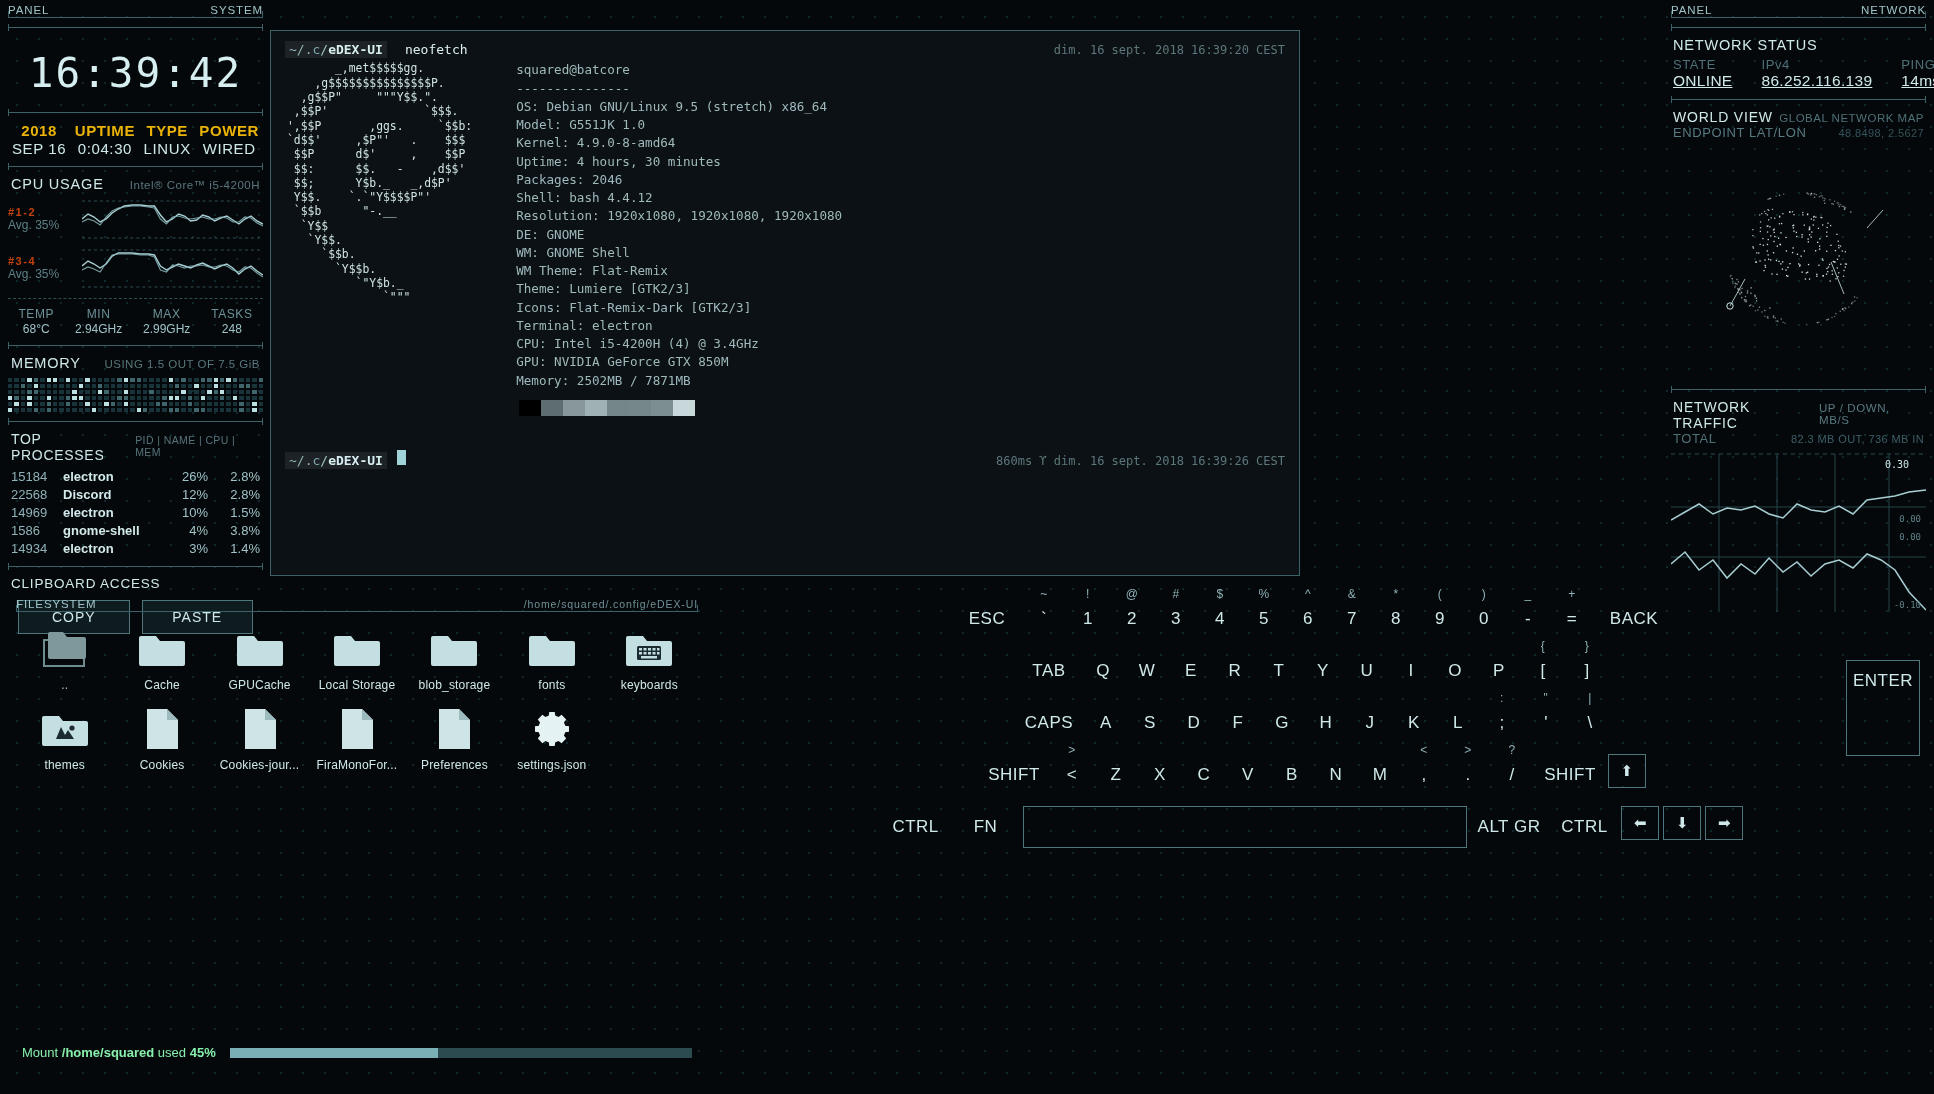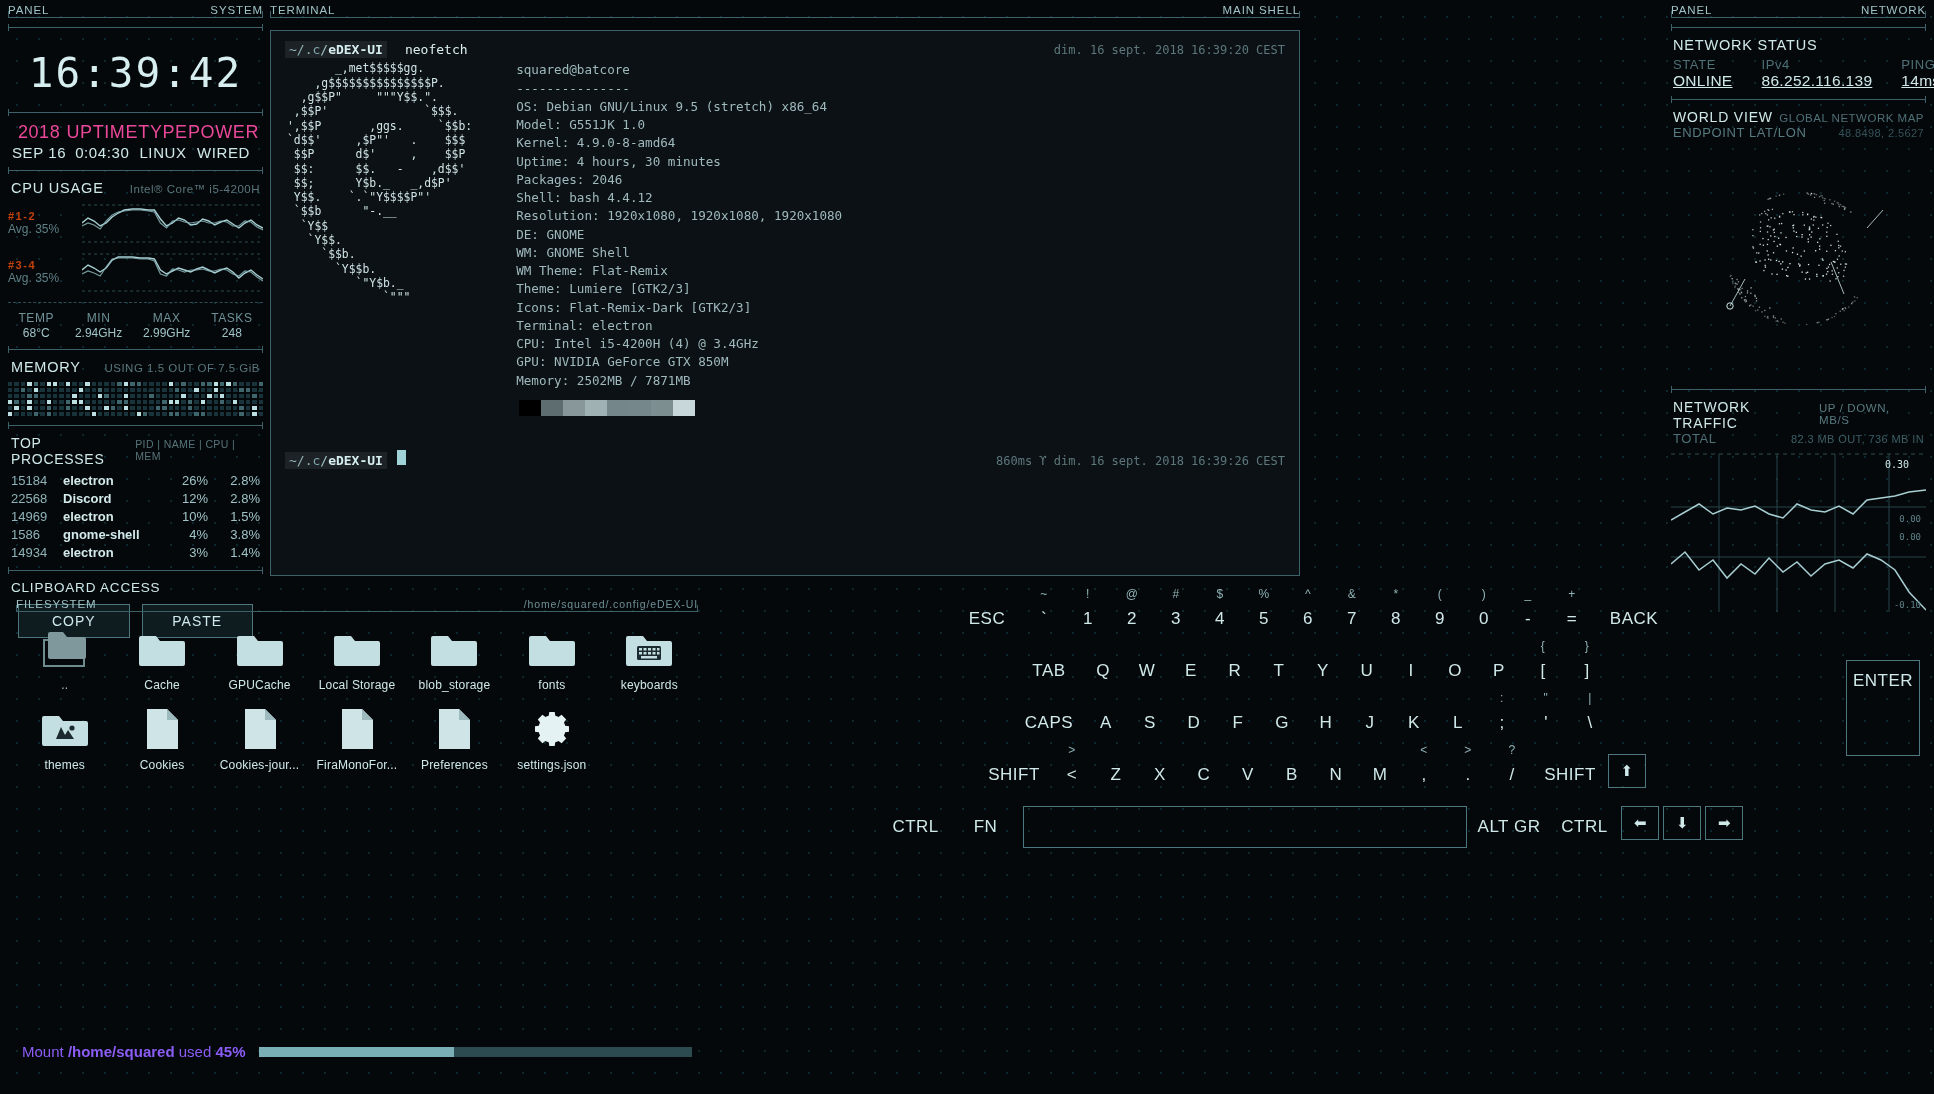--- a/index.html
+++ b/index.html
@@ -45,21 +45,21 @@
   #left-panel{
     position:absolute; left:8px; top:4px; width:255px; height:580px;
   }
   .clock{
     font-family:"DejaVu Sans Mono", monospace;
     font-size:41px; letter-spacing:2px; color:#d6eef0;
     text-align:center; padding:12px 0 6px; font-weight:400;
   }
   .kv-row{ display:flex; justify-content:space-between; padding:0 4px; }
   .kv{ text-align:center; }
-  .kv .k{ font-size:18px; color:#ec4899; letter-spacing:.6px; }
+  .kv .k{ font-size:15px; color:#eab308; letter-spacing:.6px;font-weight:bold; }
   .kv .v{ font-size:15px; color:#cfe8ea; letter-spacing:.6px; margin-top:1px; }
 
   .head-line{ display:flex; justify-content:space-between; align-items:baseline; padding:0 3px; }
   .head-line .ttl{ font-size:14.5px; color:#cfe8ea; letter-spacing:.8px; }
   .head-line .sub{ font-size:11.5px; color:#59777d; letter-spacing:.5px; }
 
   .cpu-core{ display:flex; align-items:center; gap:8px; margin-top:5px; }
   .cpu-core .lbl{ width:66px; }
   .cpu-core .lbl .n{ font-size:11px; color:#c2410c; letter-spacing:1.5px; font-weight:bold;}
   .cpu-core .lbl .a{ font-size:12px; color:#5d8087; }
@@ -139,21 +139,21 @@
   .nt-row2 .b{ font-size:11px; color:#3c5f66; letter-spacing:.4px;}
 
   
   #fs-panel{ position:absolute; left:16px; top:598px; width:682px; bottom:4px; }
   .fs-grid{ display:grid; grid-template-columns:repeat(7,1fr); row-gap:14px; margin-top:14px; }
   .fsitem{ text-align:center; cursor:pointer; }
   .fsitem .lbl{ font-size:12px; color:#cfe8ea; margin-top:6px; letter-spacing:.2px;
                 white-space:nowrap; overflow:hidden; text-overflow:ellipsis; padding:0 2px;}
   .fsitem.dim .lbl{ color:#9fc3c7; }
   .mount-row{ position:absolute; left:6px; right:6px; bottom:30px; display:flex; align-items:center; gap:14px; }
-  .mount-txt{ font-size:15px; color:#8b5cf6; white-space:nowrap; }
+  .mount-txt{ font-size:13px; color:#86efac; white-space:nowrap; }
   .mount-txt b{ font-weight:bold; }
   .mount-bar{ flex:1; height:10px; background:#16282d; position:relative; }
   .mount-bar .fill{ position:absolute; left:0; top:0; bottom:0; background:#7ab0b5; }
   .mount-bar .fill2{ position:absolute; top:0; bottom:0; background:#2c4b51; }
 
   
   #keyboard{ position:absolute; left:700px; right:8px; top:598px; bottom:4px; }
   .krow{ display:flex; justify-content:center; align-items:stretch; gap:4px; margin-bottom:10px; }
   .key{
     position:relative; min-width:40px; height:42px; display:flex; align-items:center;
@@ -553,24 +553,20 @@
 
     <div class="hbar"></div>
     <div class="clip-ttl">CLIPBOARD ACCESS</div>
     <div class="clipbtns">
       <div class="clipbtn">COPY</div>
       <div class="clipbtn">PASTE</div>
     </div>
   </div>
 
   <div id="terminal-region">
-    <div class="secbar">
-      <span>TERMINAL</span>
-      <span>MAIN SHELL</span>
-    </div>
 
     <div class="term-box">
       <div class="termline">
         <span class="prompt"><span class="tilde">~/.</span><span class="c">c</span><span class="dot">/</span><span>eDEX-UI</span></span>
         <span class="cmd">neofetch</span>
         <span class="ts">dim. 16 sept. 2018 16:39:20 CEST</span>
       </div>
 
       <div class="neo-wrap">
         <pre class="ascii">       _,met$$$$$gg.

